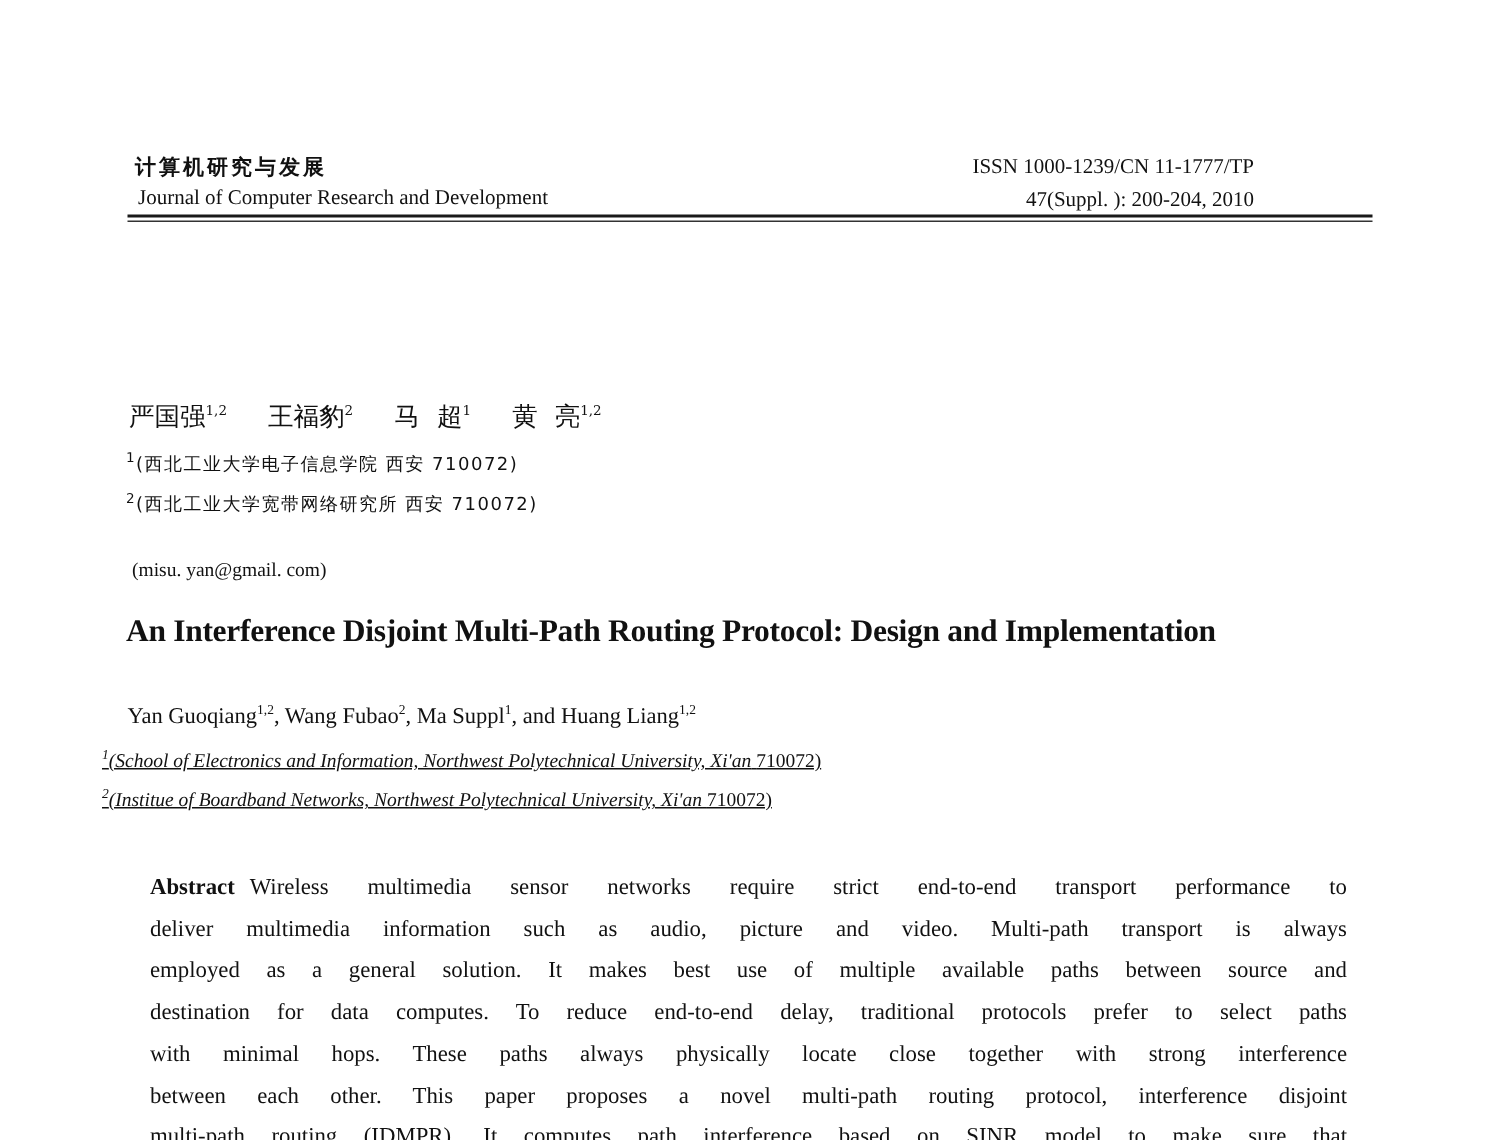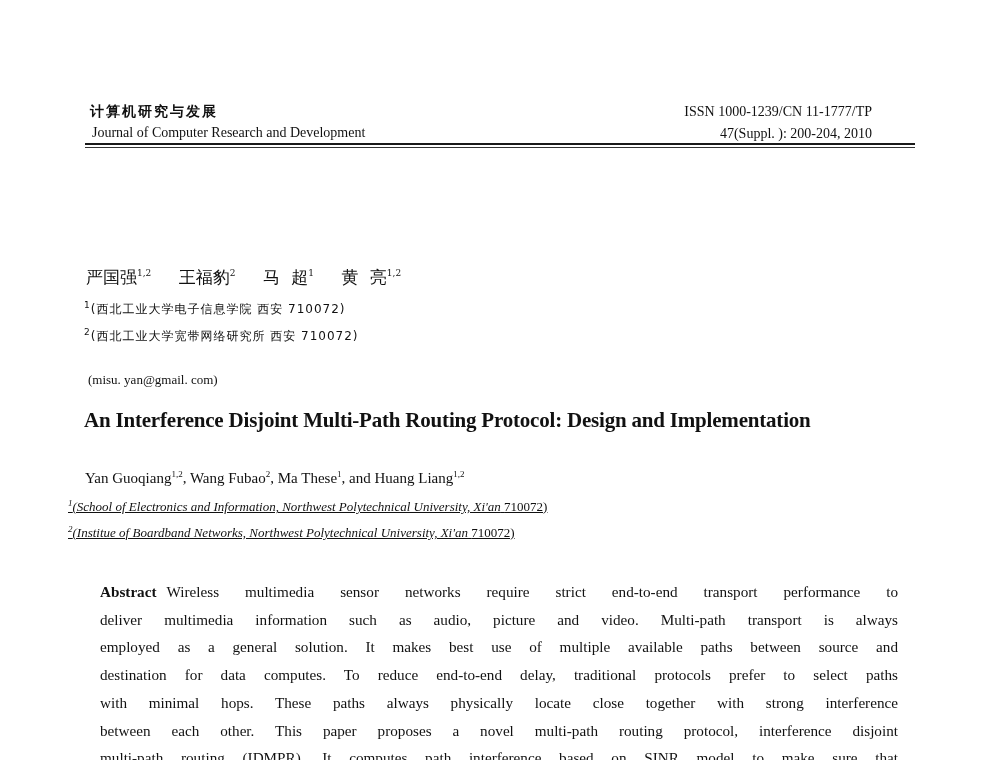--- a/index.html
+++ b/index.html
@@ -11,21 +11,21 @@
       width: 1000px;
       height: 760px;
       overflow: hidden;
       position: relative;
       font-family: "Liberation Serif", "DejaVu Serif", serif;
       color: #111111;
     }
     .page {
       position: absolute;
       left: 0; top: 0;
-      width: 928px; height: 760px; padding-left: 36px;
+      width: 928px; height: 760px;
     }
     
     .hdr-left-cn {
       position: absolute;
       left: 90px; top: 103px;
       font-family: "DejaVu Sans", sans-serif;
       font-size: 14px;
       font-weight: bold;
       letter-spacing: 2px;
     }
@@ -158,21 +158,21 @@
     <span class="au"><span>黄  亮</span><sup>1,2</sup></span>
   </div>
 
   <div class="affil-cn affil-cn-1"><sup>1</sup><span>(西北工业大学电子信息学院   西安   710072)</span></div>
   <div class="affil-cn affil-cn-2"><sup>2</sup><span>(西北工业大学宽带网络研究所   西安   710072)</span></div>
   <div class="email">(misu. yan@gmail. com)</div>
 
   <div class="title-en">An Interference Disjoint Multi-Path Routing Protocol: Design and Implementation</div>
 
   <div class="authors-en">
-    <span><span>Yan Guoqiang</span><sup>1,2</sup></span><span>, </span><span><span>Wang Fubao</span><sup>2</sup></span><span>, </span><span><span>Ma These</span><sup>1</sup></span><span>, and </span><span><span>Huang Liang</span><sup>1,2</sup></span>
+    <span><span>Yan Guoqiang</span><sup>1,2</sup></span><span>, </span><span><span>Wang Fubao</span><sup>2</sup></span><span>, </span><span><span>Ma Suppl</span><sup>1</sup></span><span>, and </span><span><span>Huang Liang</span><sup>1,2</sup></span>
   </div>
 
   <div class="affil-en affil-en-1"><sup>1</sup><span>(School of Electronics and Information, Northwest Polytechnical University, Xi'an</span> <span class="zip">710072)</span></div>
   <div class="affil-en affil-en-2"><sup>2</sup><span>(Institue of Boardband Networks, Northwest Polytechnical University, Xi'an</span> <span class="zip">710072)</span></div>
 
   <div class="abstract">
     <span class="line"><span class="abs-label">Abstract</span><span>Wireless multimedia sensor networks require strict end-to-end transport performance to</span></span>
     <span class="line">deliver multimedia information such as audio, picture and video. Multi-path transport is always</span>
     <span class="line">employed as a general solution. It makes best use of multiple available paths between source and</span>
     <span class="line">destination for data computes. To reduce end-to-end delay, traditional protocols prefer to select paths</span>

